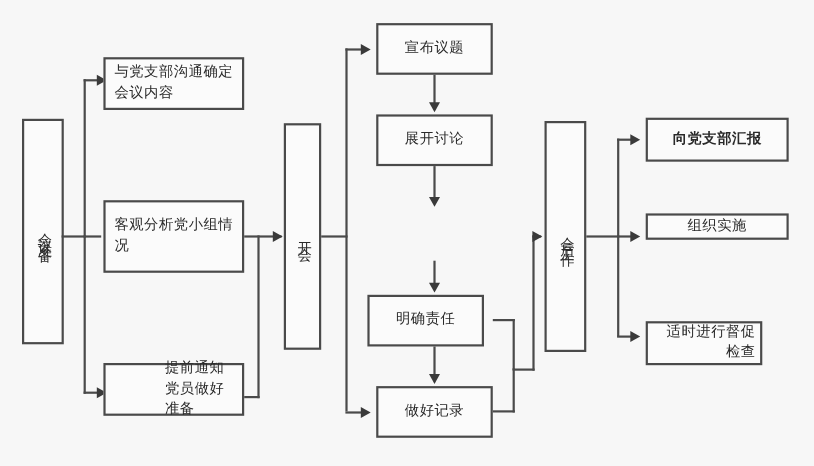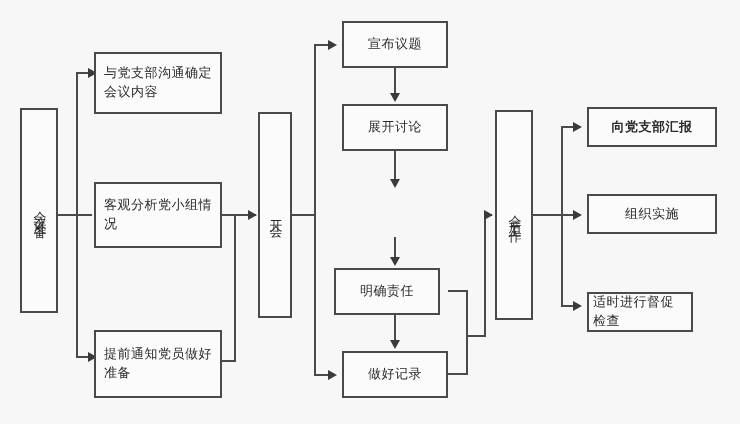--- a/index.html
+++ b/index.html
@@ -27,21 +27,21 @@
     line-height: 1.45;
   }
   .node .label {
     display: block;
     text-align: left;
     padding: 0 8px;
     font-size: 13px;
     letter-spacing: 0.5px;
   }
   .node.center .label {
-    text-align: left;
+    text-align: right;
     padding: 0 4px;
   }
   .node.vertical {
     writing-mode: vertical-rl;
     text-orientation: upright;
   }
   .node.vertical .label {
     writing-mode: vertical-rl;
     text-orientation: upright;
     text-align: center;
@@ -83,29 +83,29 @@
   <div class="edge v" style="left:76px; top:72px; height:286px;"></div>
 
   <div class="edge h" style="left:76px; top:72px; width:14px;"></div>
   <div class="arrow right" style="left:88px; top:68px;"></div>
 
   <div class="edge h" style="left:76px; top:214px; width:16px;"></div>
 
   <div class="edge h" style="left:76px; top:356px; width:14px;"></div>
   <div class="arrow right" style="left:88px; top:352px;"></div>
 
-  <div class="node" style="left:94px; top:52px; width:128px; height:62px;">
+  <div class="node" style="left:94px; top:52px; width:128px; height:48px;">
     <span class="label">与党支部沟通确定会议内容</span>
   </div>
 
   <div class="node" style="left:94px; top:182px; width:128px; height:66px;">
     <span class="label">客观分析党小组情况</span>
   </div>
 
-  <div class="node" style="left:94px; top:330px; width:128px; height:68px;">
+  <div class="node" style="left:94px; top:330px; width:128px; height:48px;padding-left:46px;">
     <span class="label">提前通知党员做好准备</span>
   </div>
 
   <div class="edge v" style="left:234px; top:214px; height:148px;"></div>
   <div class="edge h" style="left:222px; top:360px; width:14px;"></div>
   <div class="edge h" style="left:222px; top:214px; width:34px;"></div>
   <div class="arrow right" style="left:248px; top:210px;"></div>
 
   <div class="node vertical" style="left:258px; top:112px; width:34px; height:206px;">
     <span class="label">开会</span>
@@ -171,21 +171,21 @@
   <div class="edge h" style="left:561px; top:214px; width:14px;"></div>
   <div class="arrow right" style="left:573px; top:210px;"></div>
 
   <div class="edge h" style="left:561px; top:305px; width:14px;"></div>
   <div class="arrow right" style="left:573px; top:301px;"></div>
 
   <div class="node center" style="left:587px; top:107px; width:130px; height:40px;font-weight:bold;">
     <span class="label">向党支部汇报</span>
   </div>
 
-  <div class="node center" style="left:587px; top:194px; width:130px; height:40px;">
+  <div class="node center" style="left:587px; top:194px; width:130px; height:24px;">
     <span class="label">组织实施</span>
   </div>
 
   <div class="node center" style="left:587px; top:292px; width:106px; height:40px;">
     <span class="label">适时进行督促检查</span>
   </div>
 
 </div>
 
 </body></html>

